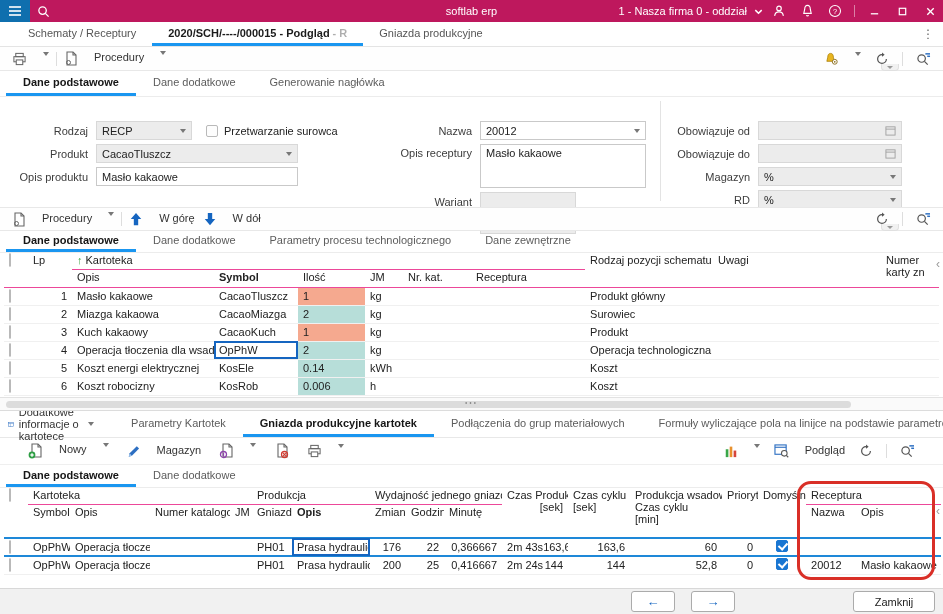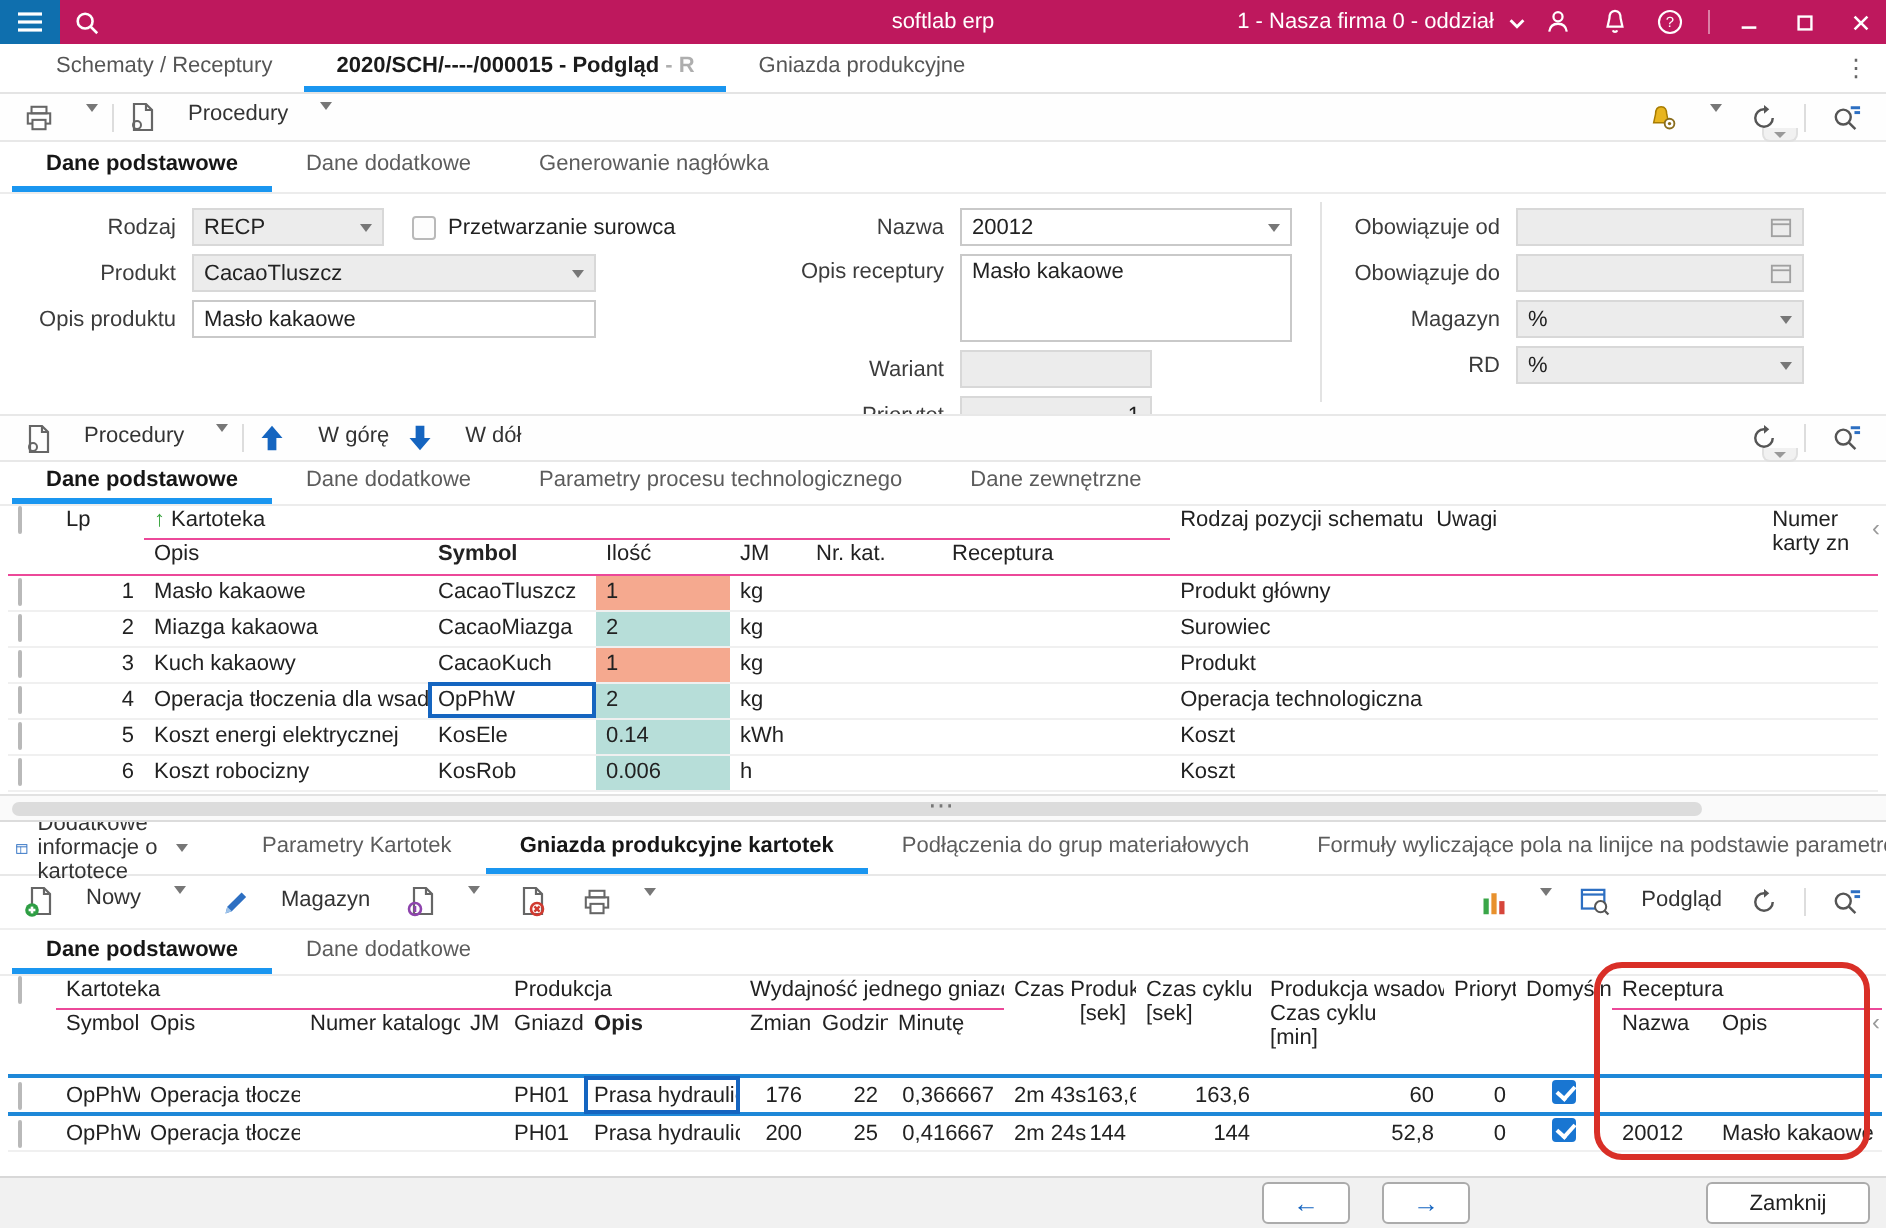--- a/index.html
+++ b/index.html
@@ -32,21 +32,21 @@
   .collapse-chip i { width:0;height:0;border-left:3px solid transparent;border-right:3px solid transparent;border-top:3px solid #999; }
 
   
   .sectabs { height:26px; display:flex; align-items:stretch; padding-left:6px; border-bottom:1px solid #ececec; }
   .sectabs.small { height:22px; }
   .stab { display:flex; align-items:center; padding:0 17px; color:#5c5c5c; border-bottom:3px solid transparent; white-space:nowrap; }
   .stab.active { color:#161616; font-weight:bold; border-bottom-color:#1a96f0; }
 
   
   .formbody { height:110px; position:relative; background:#fff; }
-  .fcol { position:absolute; top:7px; }
+  .fcol { position:absolute; top:24px; }
   .frow { display:flex; align-items:center; margin-bottom:4px; }
   .flabel { text-align:right; padding-right:8px; color:#3c3c3c; white-space:nowrap; }
   .fld { height:19px; background:#ececec; border:1px solid #d8d8d8; display:flex; align-items:center; padding:0 5px; color:#222; }
   .fld.white { background:#fff; border-color:#c9c9c9; }
   .fld .chev { margin-left:auto; }
   .fld.num { justify-content:flex-end; }
   .txtarea { height:44px; background:#fff; border:1px solid #c9c9c9; padding:2px 5px; align-items:flex-start; }
   .cb { width:12px; height:12px; border:1px solid #b9b9b9; background:#fdfdfd; border-radius:2px; flex:0 0 auto; }
   .cb.checked { background:#1976d2; border-color:#1976d2; position:relative; }
   .cb.checked::after { content:""; position:absolute; left:3px; top:0px; width:4px; height:7px; border:solid #fff; border-width:0 2px 2px 0; transform:rotate(42deg); }
@@ -78,21 +78,21 @@
   .btn.arrow { width:44px; color:#1565c0; font-weight:bold; font-size:13px; }
   .btn.close-btn { width:82px; margin-left:118px; }
   .btn + .btn.arrow { margin-left:16px; }
 
   
   .red-annot { position:absolute; left:797px; top:481px; width:138px; height:99px; border:3px solid #d92f27; border-radius:14px; pointer-events:none; z-index:6; }
 
   svg.ic { display:block; }
   .menurow { height:27px; display:flex; align-items:stretch; padding-left:8px; border-bottom:1px solid #e8e8e8; }
   .menurow .menu-item { display:flex; align-items:center; gap:5px; padding-right:20px; color:#333; }
-  .toolbar2 { height:27px; display:flex; align-items:center; gap:10px; padding:0 8px; border-bottom:1px solid #efefef; }
+  .toolbar2 { height:27px; display:flex; align-items:center; gap:10px; padding:0 24px; border-bottom:1px solid #efefef; }
 </style>
 </head>
 <body>
 
 <div class="app">
 
   <div class="titlebar">
     <div class="tb-burger">
       <svg class="ic" width="14" height="12" viewBox="0 0 14 12">
           <g stroke="#fff" stroke-width="1.6">

